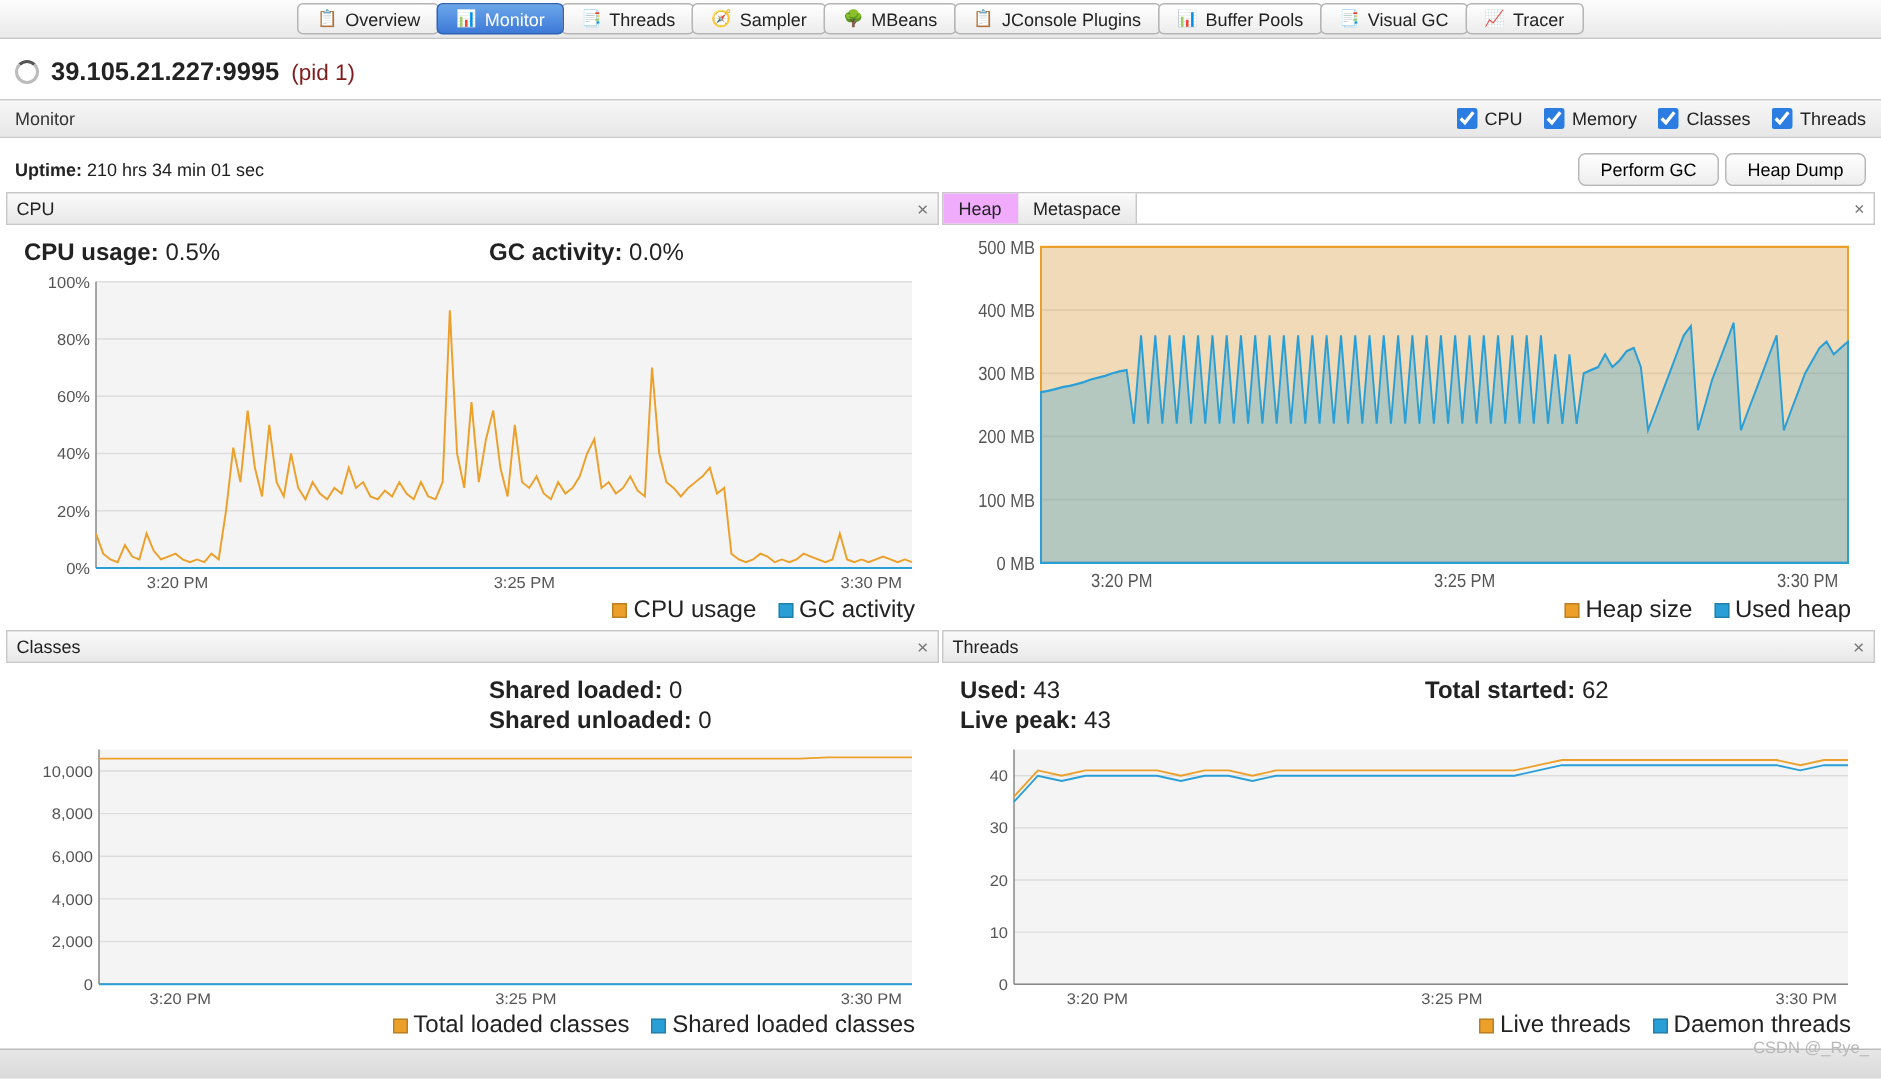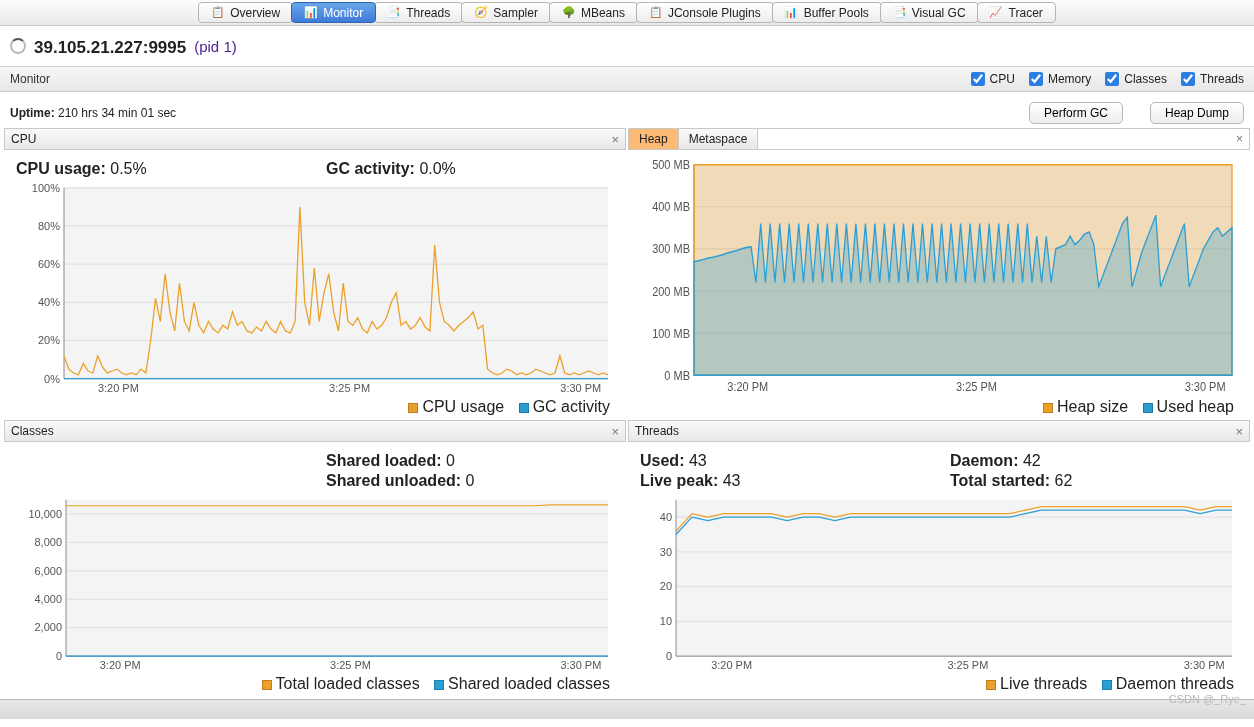--- a/index.html
+++ b/index.html
@@ -1,40 +1,40 @@
 <!DOCTYPE html>
 <html><head>
 <meta charset="utf-8">
 <style>
   * { box-sizing: border-box; margin: 0; padding: 0; }
   html, body { width: 1254px; height: 727px; font-family: "Lucida Grande", Arial, sans-serif; font-size: 12px; color: #222; background: #fff; }
   .tab-strip { height: 26px; background: linear-gradient(#fdfdfd,#e9e9e9); border-bottom: 1px solid #c7c7c7; display:flex; align-items:center; justify-content:center; gap:0; }
   .tab { display:flex; align-items:center; gap:5px; padding: 3px 12px; height:21px; border:1px solid #b5b5b5; background:linear-gradient(#ffffff,#ececec); border-radius:4px; margin:0 -1px; cursor:pointer; }
   .tab.active { background: linear-gradient(#6aa6e8,#3e7ad8); color:#fff; border-color:#2f63b4; z-index:2; }
   .tab .ico { width:14px; height:14px; display:inline-flex; align-items:center; justify-content:center; font-size:11px; }
-  .header { display:flex; align-items:flex-start; gap:8px; padding: 12px 10px 8px 10px; }
+  .header { display:flex; align-items:center; gap:8px; padding: 12px 10px 8px 10px; }
   .spinner { width:16px; height:16px; border:2px solid #bbb; border-top-color:#555; border-radius:50%; }
   .header-title { font-weight:bold; font-size:17px; }
-  .header-sub { color:#4c1d95; font-size:15px; }
+  .header-sub { color:#7f1d1d; font-size:15px; }
   .toolbar { height:26px; background:linear-gradient(#f7f7f7,#e7e7e7); border-top:1px solid #ccc; border-bottom:1px solid #ccc; display:flex; align-items:center; padding:0 10px; }
   .toolbar-label { font-size:12px; color:#333; }
   .toolbar-checks { margin-left:auto; display:flex; gap:14px; align-items:center; }
   .chk { display:flex; align-items:center; gap:5px; cursor:pointer; }
   .chk input { width:14px; height:14px; accent-color:#2b7de1; }
-  .actions-row { display:flex; align-items:center; padding: 10px 10px 4px 10px; gap:27px; }
+  .actions-row { display:flex; align-items:center; padding: 10px 10px 4px 10px; gap:4px; }
   .uptime { font-size:12px; }
   .actions-row .spacer { flex:1; }
   .btn { background:linear-gradient(#fff,#ededed); border:1px solid #b8b8b8; border-radius:5px; padding:3px 14px; cursor:pointer; font-size:12px; }
   .grid { display:grid; grid-template-columns: 1fr 1fr; grid-template-rows: 290px 275px; gap:2px; padding:0 4px 4px 4px; }
   .panel { display:flex; flex-direction:column; min-height:0; }
   .panel-hdr { height:22px; background:linear-gradient(#fafafa,#e8e8e8); border:1px solid #c8c8c8; display:flex; align-items:center; padding:0 6px; font-size:12px; position:relative; }
   .panel-hdr .close { margin-left:auto; color:#777; cursor:pointer; font-size:13px; }
   .subtabs { display:flex; height:22px; border:1px solid #c8c8c8; }
   .subtab { padding:0 10px; display:flex; align-items:center; border-right:1px solid #c8c8c8; background:linear-gradient(#fafafa,#e8e8e8); cursor:pointer; }
-  .subtab.active { background:#fdba74; font-weight:normal; }
+  .subtab.active { background:#f0abfc; font-weight:normal; }
   .subtabs .close { margin-left:auto; padding:0 6px; color:#777; cursor:pointer; align-self:center; }
   .panel-body { flex:1; padding: 10px 12px 2px 12px; display:flex; flex-direction:column; min-height:0; }
   .stats-row { display:flex; gap:40px; padding-bottom:6px; }
   .stat-col { display:flex; flex-direction:column; gap:2px; min-width:270px; }
   .stat { font-size:16px; }
   .stat b { font-weight:bold; }
   .chart-wrap { flex:1; display:flex; flex-direction:column; min-height:0; }
   svg.chart { width:100%; flex:1; }
   .legend { text-align:right; padding: 2px 4px 0 0; font-size:16px; }
   .sw { display:inline-block; width:10px; height:10px; margin: 0 4px 0 10px; border:1px solid rgba(0,0,0,0.2); vertical-align:-1px; }
@@ -258,21 +258,20 @@
       <span>Threads</span>
       <span class="close">×</span>
     </div>
     <div class="panel-body">
       <div class="stats-row">
         <div class="stat-col">
           <span class="stat"><b>Used:</b> <span>43</span></span>
           <span class="stat"><b>Live peak:</b> <span>43</span></span>
         </div>
         <div class="stat-col">
-          <span class="stat"><b>Daemon:</b> <span>42</span></span>
           <span class="stat"><b>Total started:</b> <span>62</span></span>
         </div>
       </div>
       <div class="chart-wrap">
         <svg class="chart" id="chart-threads" preserveAspectRatio="none" viewBox="0 0 598 189">
             <rect x="36" y="4" width="556" height="167" class="plot-bg"></rect>
             <line x1="36" x2="592" y1="171" y2="171" class="grid-line"></line>
             <text x="32" y="175" text-anchor="end" class="tick-text">0</text>
             <line x1="36" x2="592" y1="133.88888888888889" y2="133.88888888888889" class="grid-line"></line>
             <text x="32" y="137.88888888888889" text-anchor="end" class="tick-text">10</text>

